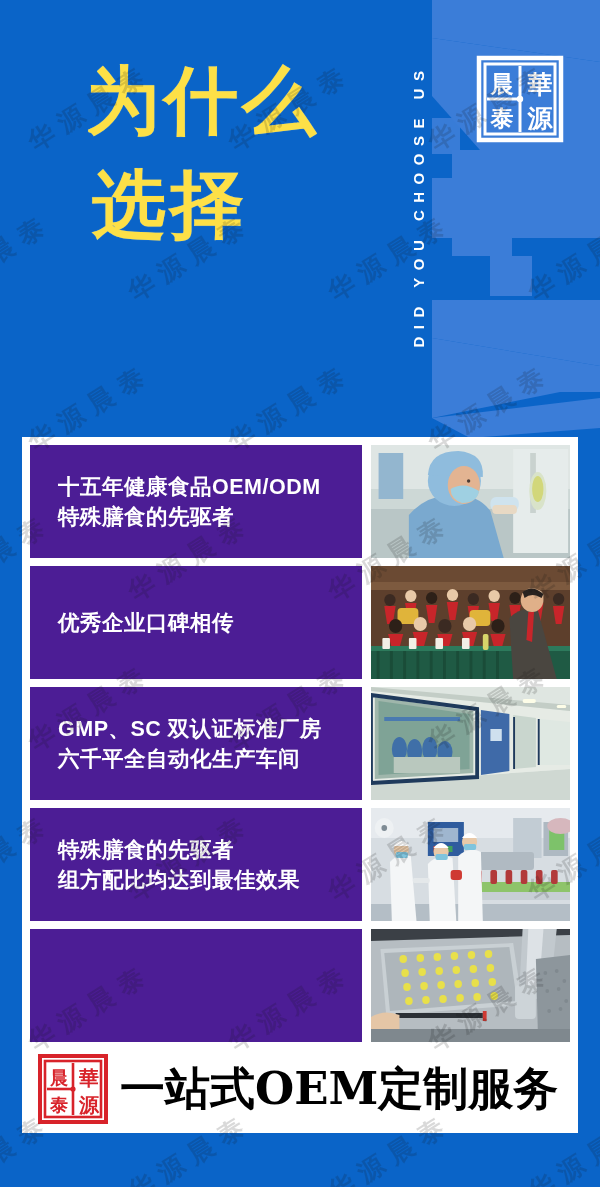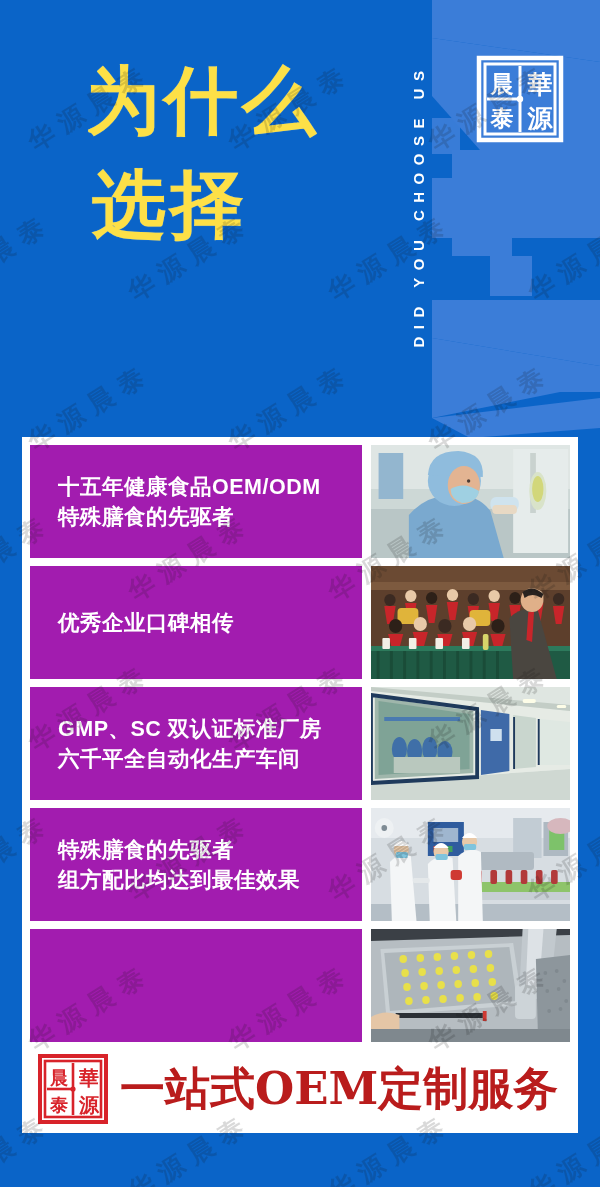--- a/index.html
+++ b/index.html
@@ -74,21 +74,21 @@
     position:absolute; left:22px; top:437px;
     width:556px; height:696px;
     background:#ffffff;
     z-index:25;
     padding:8px 8px 0 8px;
   }
   #rows { display:flex; flex-direction:column; gap:8px; }
   .row { display:flex; gap:9px; height:113px; }
   .row-text {
     width:332px; flex:0 0 332px;
-    background:#a21caf;
+    background:#4c1d95;
     display:flex; flex-direction:column; justify-content:center;
     padding:0 0 0 28px;
   }
   .row-text .line {
     color:#ffffff;
     font-size:21.5px;
     line-height:30px;
     font-weight:700;
     white-space:nowrap;
     letter-spacing:0.5px;
@@ -106,21 +106,21 @@
     position:absolute; left:0; bottom:0;
     width:540px; height:88px;
     background:#ffffff;
     display:flex; align-items:center;
     padding-left:14px;
     gap:10px;
     z-index:26;
   }
   #footer-text {
     font-family:"DejaVu Serif", serif;
-    color:#b91c1c;
+    color:#000000;
     font-size:45px;
     font-weight:700;
     white-space:nowrap;
     letter-spacing:0px;
     line-height:50px;
   }
 </style>
 </head>
 <body>
 

